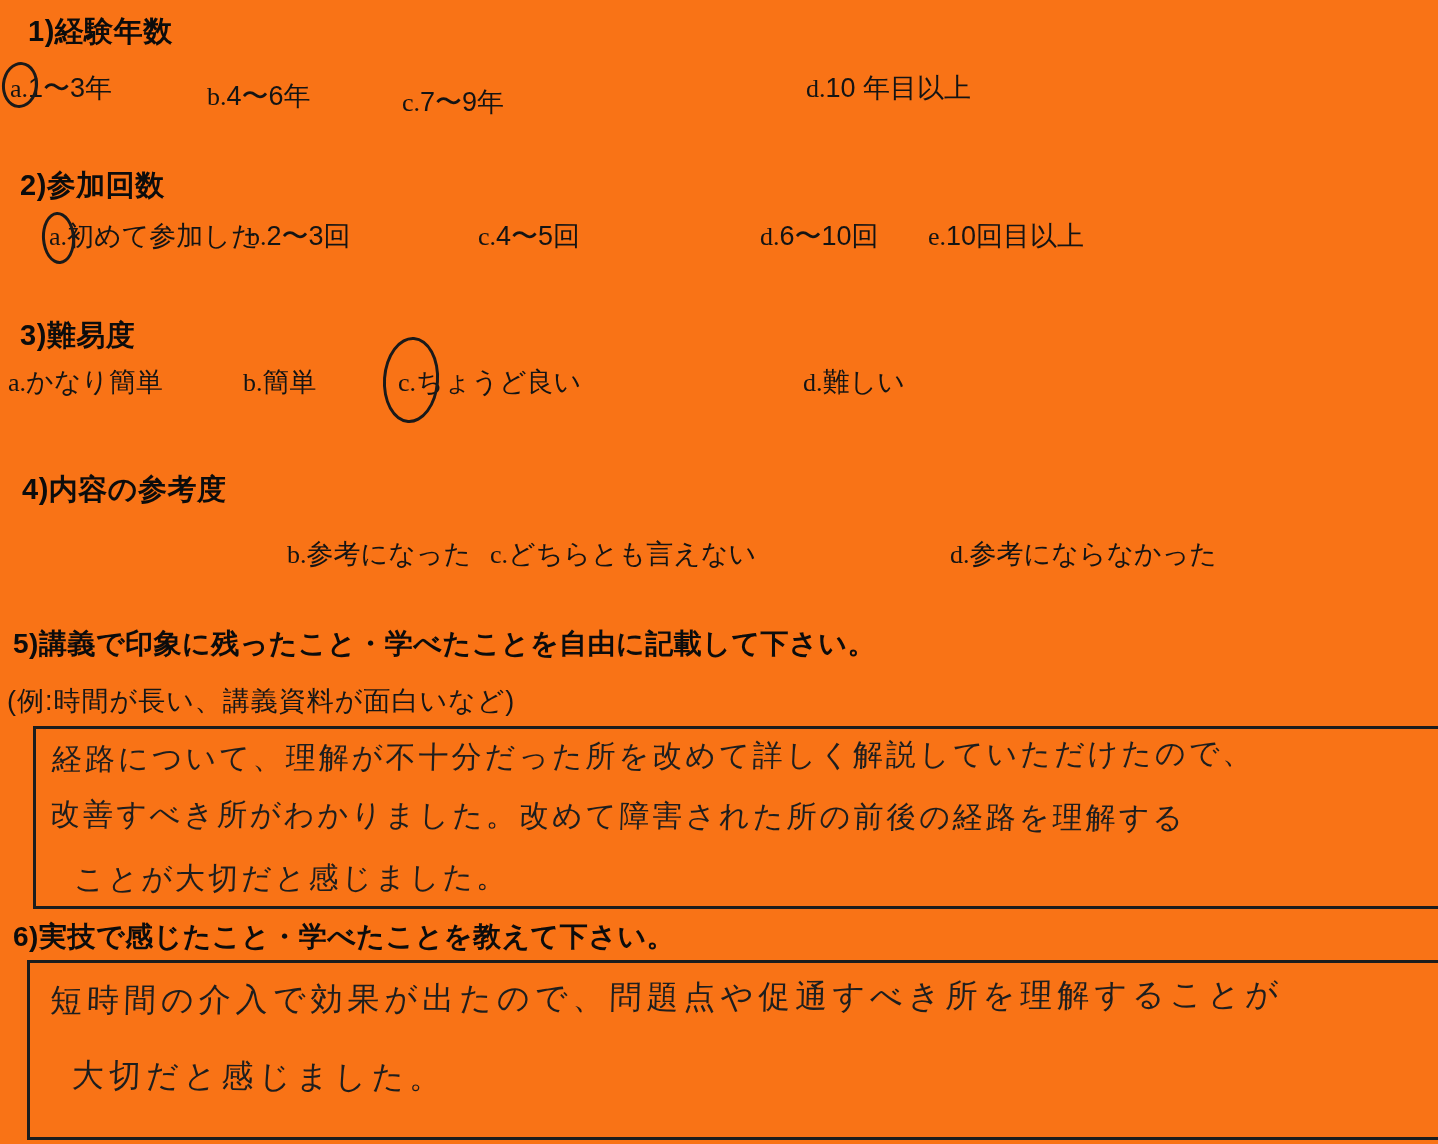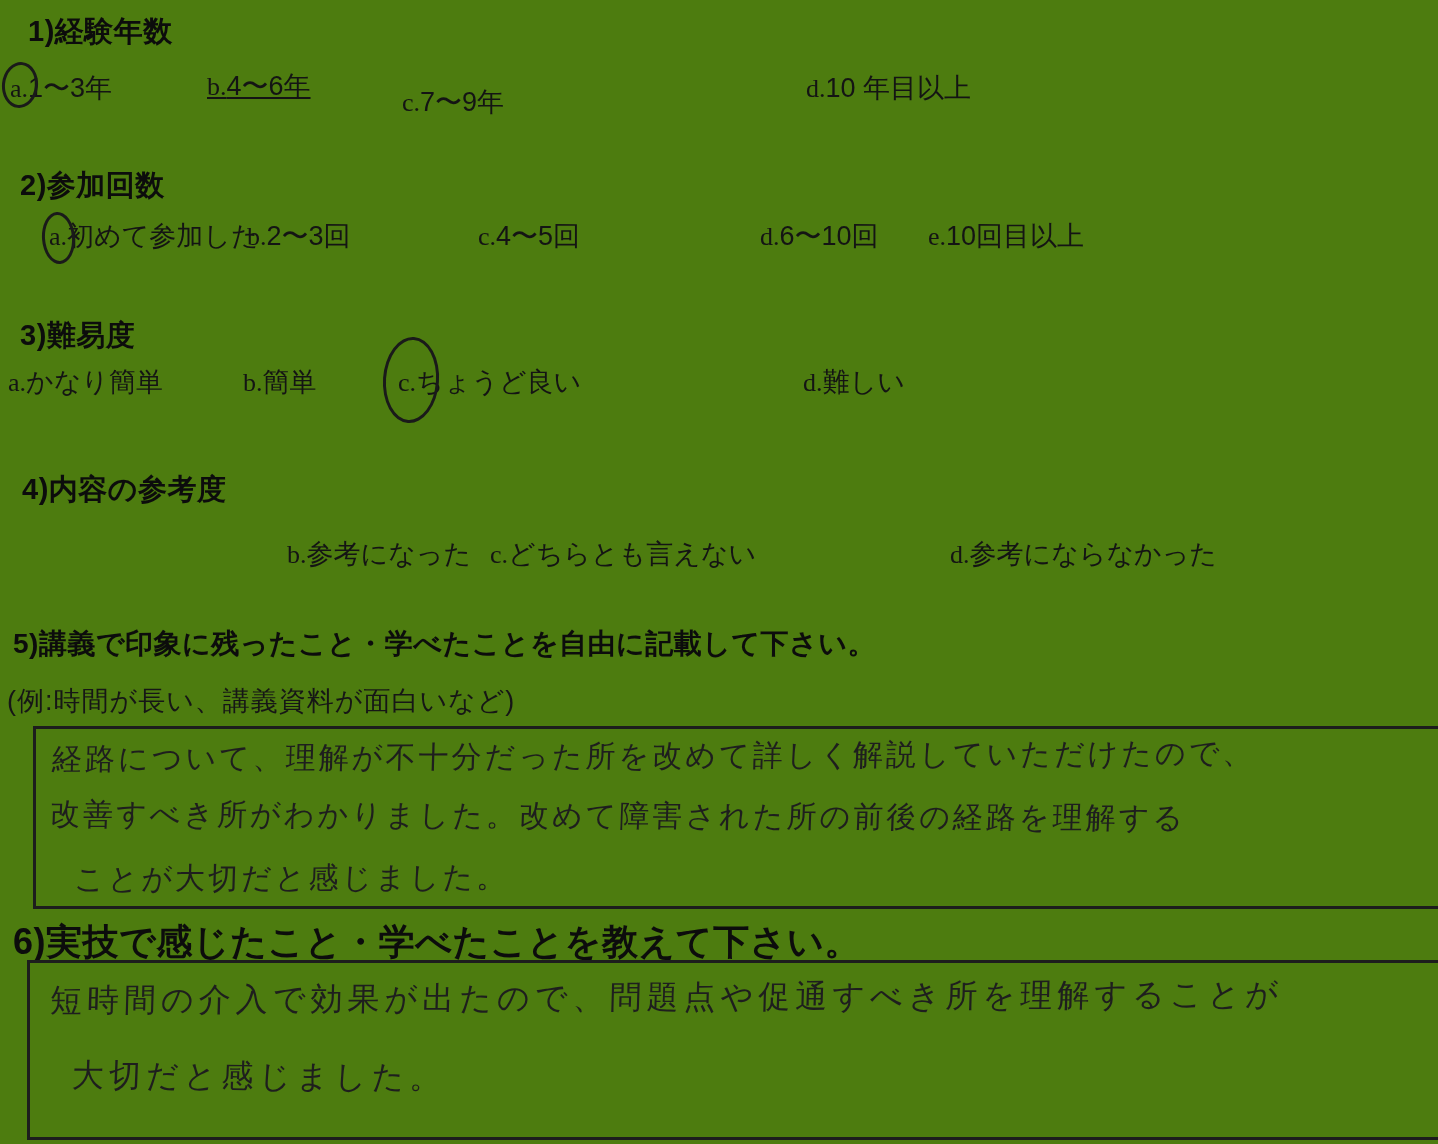--- a/index.html
+++ b/index.html
@@ -1,20 +1,20 @@
 <!DOCTYPE html>
 <html><head>
 <meta charset="utf-8">
 <style>
   * { margin:0; padding:0; box-sizing:border-box; }
   html,body { background:#ffffff; }
   body { font-family:"Liberation Sans","DejaVu Sans",sans-serif; color:#111; }
   .page {
     position:relative; width:1438px; height:1144px;
-    background:#4d7c0f; overflow:hidden;
+    background:#f97316; overflow:hidden;
   }
   .q-title {
     position:absolute; font-weight:bold; font-size:29px; color:#0c0c0c;
     letter-spacing:0.5px; white-space:nowrap;
   }
   .opt {
     position:absolute; white-space:nowrap; color:#141414; font-size:27px;text-align:right;
   }
   .opt-letter {
     font-family:"Liberation Serif","DejaVu Serif",serif; font-size:26px;
@@ -43,21 +43,21 @@
 </head>
 <body>
 
 <div class="page">
 
   <div class="q-title" style="left:28px; top:12px;">1)経験年数</div>
   <div class="opt" style="left:10px; top:70px;">
     <span class="hand-circle circle-q1"></span>
     <span class="opt-letter">a.</span><span class="opt-text">1〜3年</span>
   </div>
-  <div class="opt" style="left:207px; top:68px;text-decoration:underline;">
+  <div class="opt" style="left:207px; top:78px;">
     <span class="opt-letter">b.</span><span class="opt-text">4〜6年</span>
   </div>
   <div class="opt" style="left:402px; top:64px;margin-top:20px;">
     <span class="opt-letter">c.</span><span class="opt-text">7〜9年</span>
   </div>
   <div class="opt" style="left:806px; top:70px;">
     <span class="opt-letter">d.</span><span class="opt-text">10 年目以上</span>
   </div>
 
   <div class="q-title" style="left:20px; top:166px;">2)参加回数</div>
@@ -104,18 +104,18 @@
     <span class="opt-letter">d.</span><span class="opt-text">参考にならなかった</span>
   </div>
 
   <div class="q-title" style="left:13px; top:625px; font-size:28px;">5)講義で印象に残ったこと・学べたことを自由に記載して下さい。</div>
   <div class="hint" style="left:7px; top:683px;">(例:時間が長い、講義資料が面白いなど)</div>
   <div class="answer-box" style="left:33px; top:726px; width:1412px; height:183px;"></div>
   <div class="hw" style="left:52px; top:736px;">経路について、理解が不十分だった所を改めて詳しく解説していただけたので、</div>
   <div class="hw" style="left:50px; top:796px; transform:rotate(0.2deg) skewX(-2deg);">改善すべき所がわかりました。改めて障害された所の前後の経路を理解する</div>
   <div class="hw" style="left:74px; top:858px;">ことが大切だと感じました。</div>
 
-  <div class="q-title" style="left:13px; top:918px; font-size:36px;text-align:right;">6)実技で感じたこと・学べたことを教えて下さい。</div>
+  <div class="q-title" style="left:13px; top:918px; font-size:28px;text-align:right;">6)実技で感じたこと・学べたことを教えて下さい。</div>
   <div class="answer-box" style="left:27px; top:960px; width:1418px; height:180px;"></div>
   <div class="hw big" style="left:50px; top:976px;">短時間の介入で効果が出たので、問題点や促通すべき所を理解することが</div>
   <div class="hw big" style="left:72px; top:1055px; transform:rotate(0.3deg) skewX(-2deg);">大切だと感じました。</div>
 
 </div>
 
 </body></html>

